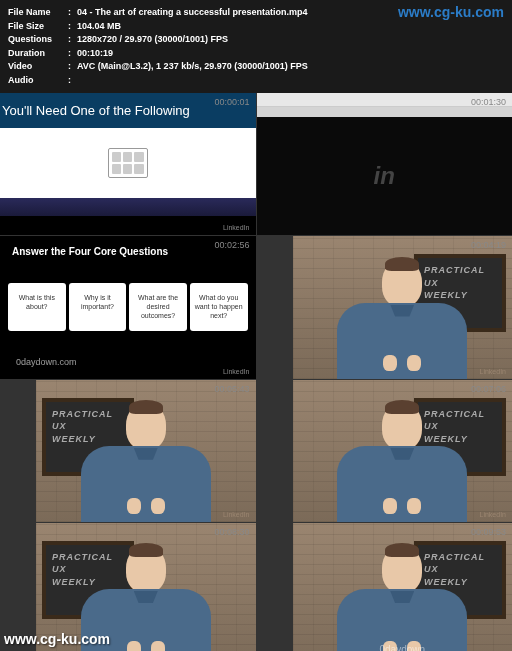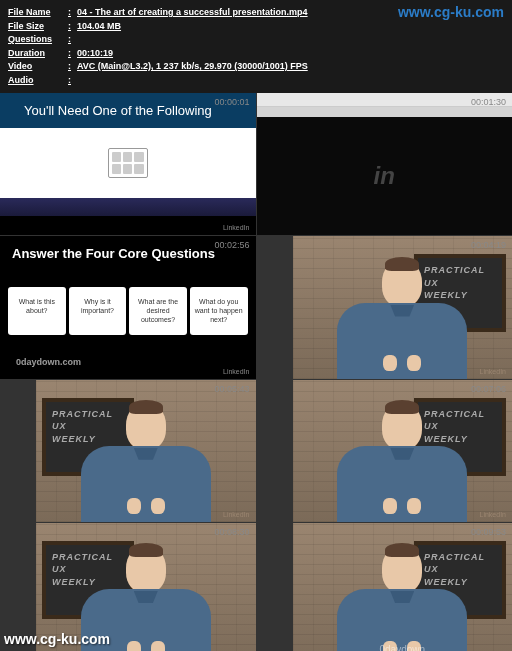--- a/index.html
+++ b/index.html
@@ -1,52 +1,52 @@
 <!DOCTYPE html>
 <html><head>
 <meta charset="utf-8">
 <style>
   * { box-sizing: border-box; margin: 0; padding: 0; }
   body { width: 512px; height: 651px; background: #000; font-family: Arial, sans-serif; overflow: hidden; position: relative; }
   
   .meta-panel { background: #1a1a1a; color: #fff; padding: 6px 8px; font-size: 9px; font-family: Arial, sans-serif; line-height: 1.5; display: flex; position: relative; }
-  .meta-row { display: flex; text-decoration: underline; }
+  .meta-row { display: flex; }
   .meta-label { width: 60px; font-weight: bold; }
   .meta-sep { margin-right: 6px; font-weight: bold; }
   .meta-value { font-weight: bold; }
   
   .watermark-top { position: absolute; top: 4px; right: 8px; font-size: 14px; color: #2b7cc7; font-weight: bold; z-index: 10; }
   .watermark-bottom { position: absolute; bottom: 4px; left: 4px; font-size: 14px; color: #fff; font-weight: bold; z-index: 10; text-shadow: 1px 1px 2px rgba(0,0,0,0.6); }
   
   .thumb-grid { display: grid; grid-template-columns: 1fr 1fr; grid-template-rows: repeat(4, 1fr); gap: 1px; height: 572px; background: #333; }
   .thumb { position: relative; overflow: hidden; background: #222; }
   .thumb .ts { position: absolute; top: 4px; right: 6px; font-size: 9px; color: #888; z-index: 2; }
   .thumb .li-logo { position: absolute; bottom: 4px; right: 6px; font-size: 7px; color: #888; }
   
   
   .t1 { background: #000000; }
-  .t1-bar { background: #0a3d62; color: #fff; padding: 10px 24px; font-size: 13px; }
+  .t1-bar { background: #0a3d62; color: #fff; padding: 10px 2px; font-size: 13px; }
   .t1-body { height: 70px; background: #fff; display: flex; align-items: center; justify-content: center; }
   .t1-icon { width: 40px; height: 30px; border: 1px solid #999; border-radius: 2px; display: grid; grid-template-columns: 1fr 1fr 1fr; grid-template-rows: 1fr 1fr; gap: 2px; padding: 3px; }
   .t1-icon div { background: #ccc; border-radius: 1px; }
   .t1-strip { height: 18px; background: linear-gradient(#2a2a5a, #1a1a3a); }
   
   
   .t2 { background: #0a0a0a; display: flex; flex-direction: column; }
   .t2-chrome { height: 14px; background: #e8e8e8; border-bottom: 1px solid #ccc; }
   .t2-addr { height: 10px; background: #d4d4d4; }
   .t2-body { flex: 1; display: flex; align-items: center; justify-content: center; }
   .t2-in { font-size: 24px; color: #444; font-weight: bold; font-style: italic; }
   
   
   .t3 { background: #000000; padding: 10px 8px; color: #fff; }
-  .t3-title { font-size: 13px; font-weight: bold; margin-bottom: 26px; padding-left: 4px; }
+  .t3-title { font-size: 10px; font-weight: bold; margin-bottom: 26px; padding-left: 4px; }
   .t3-cards { display: flex; gap: 3px; }
   .t3-card { flex: 1; background: #fff; color: #333; font-size: 7px; text-align: center; padding: 10px 3px; border-radius: 3px; line-height: 1.3; }
-  .t3-wm { position: absolute; bottom: 12px; left: 16px; font-size: 9px; color: rgba(255,255,255,0.6); font-weight: bold; }
+  .t3-wm { position: absolute; bottom: 12px; left: 16px; font-size: 9px; color: rgba(255,255,255,0.6); }
   
   
   .presenter { background: linear-gradient(#8a7560, #6b5a48); position: relative; margin-left: 36px; }
   .brick { position: absolute; inset: 0; background:
     repeating-linear-gradient(0deg, rgba(0,0,0,0.08) 0 1px, transparent 1px 10px),
     repeating-linear-gradient(90deg, rgba(0,0,0,0.05) 0 1px, transparent 1px 20px),
     linear-gradient(#9a8570, #7b6a58);
   }
   .chalkboard { position: absolute; width: 92px; height: 78px; background: #2a2a2a; border: 4px solid #3a2a1a; top: 18px; font-style: italic; }
   .chalkboard.left { left: 6px; }
@@ -75,20 +75,21 @@
         <span class="meta-value">04 - The art of creating a successful presentation.mp4</span>
       </div>
     <div class="meta-row">
         <span class="meta-label">File Size</span>
         <span class="meta-sep">:</span>
         <span class="meta-value">104.04 MB</span>
       </div>
     <div class="meta-row">
         <span class="meta-label">Questions</span>
         <span class="meta-sep">:</span>
+        <span class="meta-value">1280x720 / 29.970 (30000/1001) FPS</span>
       </div>
     <div class="meta-row">
         <span class="meta-label">Duration</span>
         <span class="meta-sep">:</span>
         <span class="meta-value">00:10:19</span>
       </div>
     <div class="meta-row">
         <span class="meta-label">Video</span>
         <span class="meta-sep">:</span>
         <span class="meta-value">AVC (Main@L3.2), 1 237 kb/s, 29.970 (30000/1001) FPS</span>

